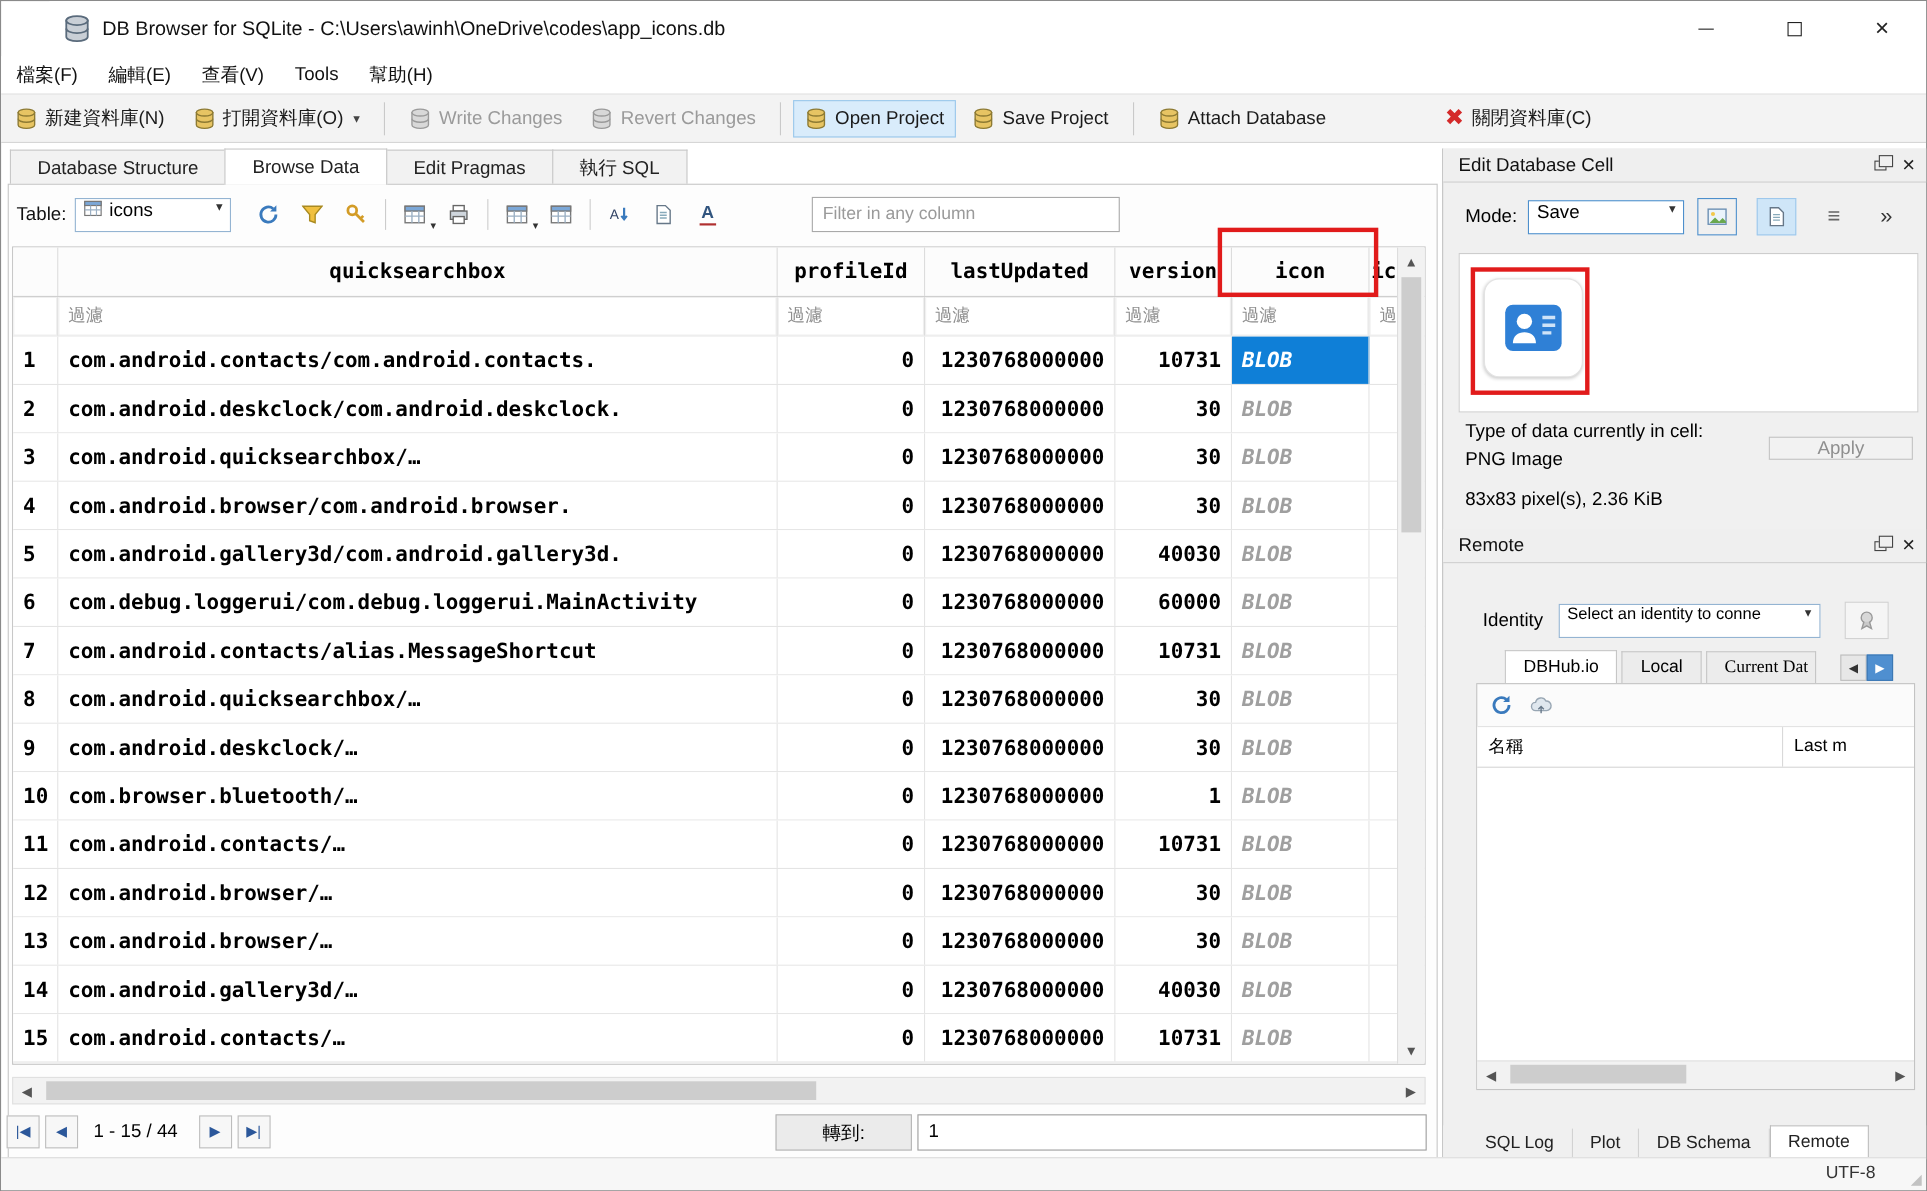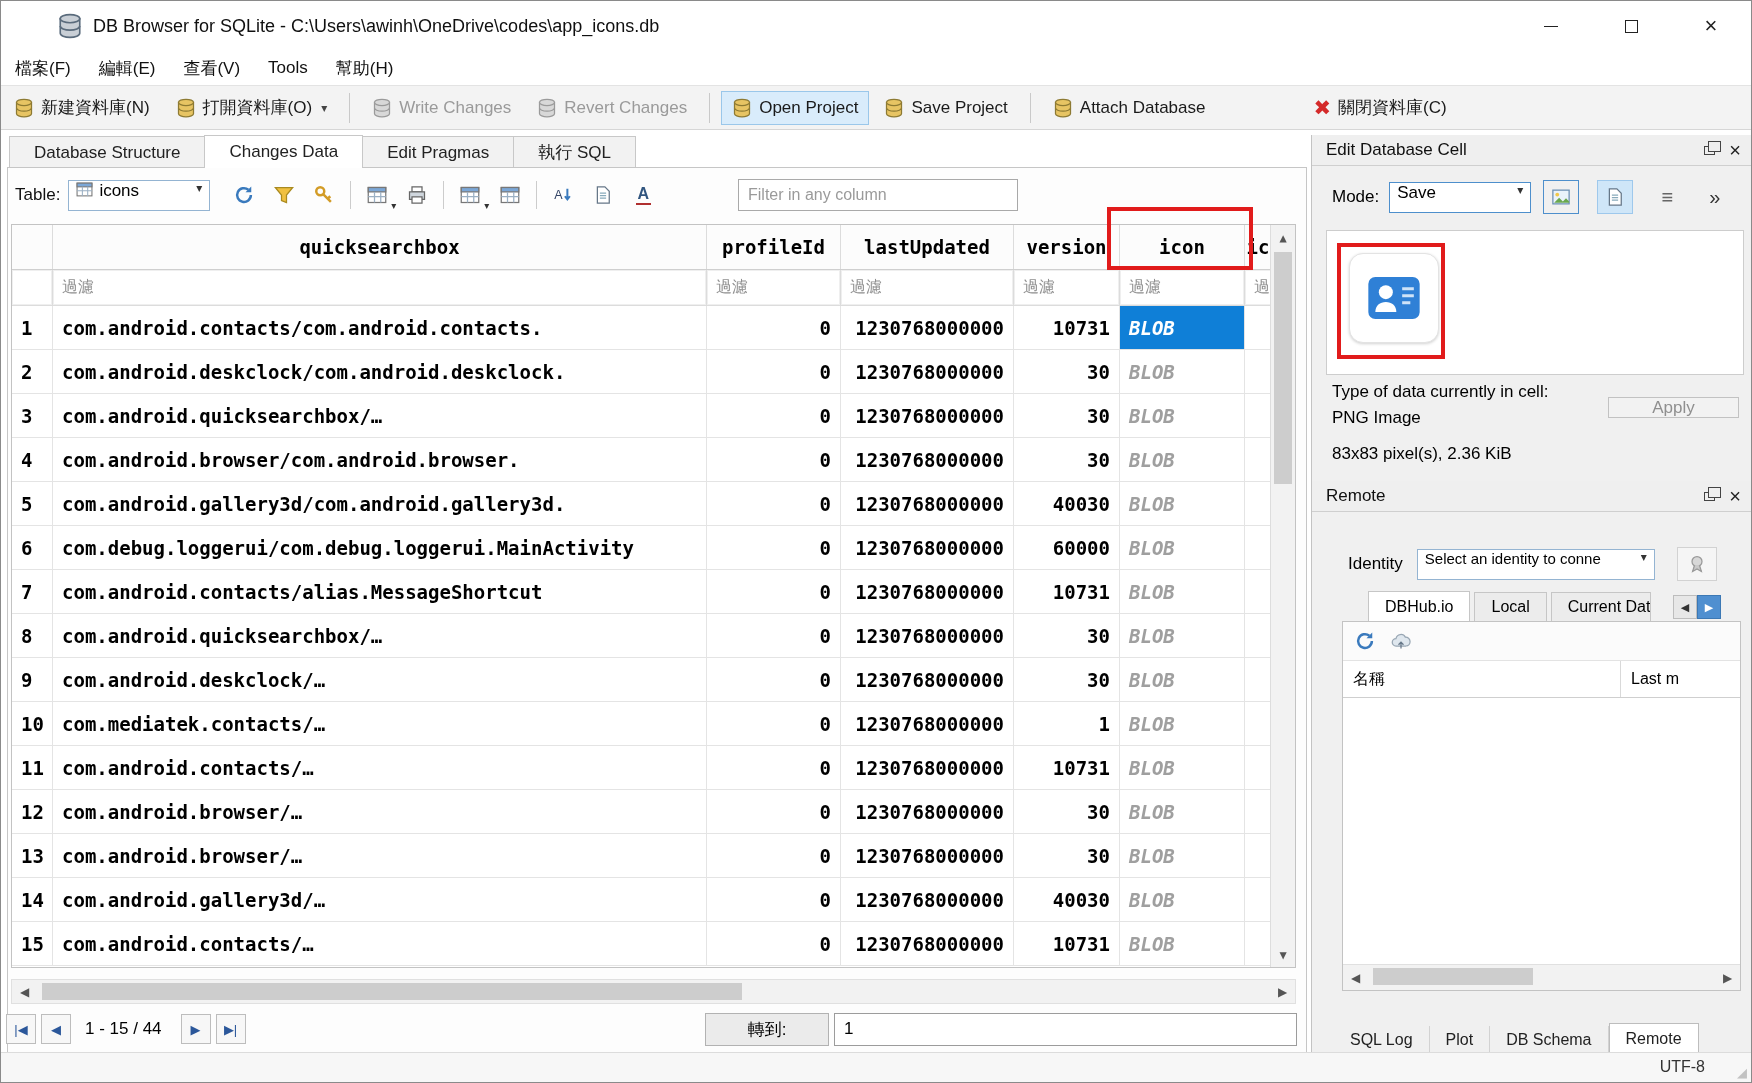--- a/index.html
+++ b/index.html
@@ -120,21 +120,21 @@
 
   .ph-remote { top:346px; }
   .identity-row { position:absolute; top:412px; left:0; right:0; height:34px; display:flex; align-items:center; }
   .identity-label { margin-left:36px; }
   .identity-combo { width:238px; margin-left:14px; font-size:15px; }
   .cert-btn { width:40px; height:34px; margin-left:22px; display:flex; align-items:center; justify-content:center; border:1px solid #d2d2d2; background:#f5f5f5; }
 
   .remote-tabs { position:absolute; top:456px; left:30px; right:12px; height:30px; display:flex; align-items:flex-end; font-size:16px; }
   .rtab { height:29px; display:flex; align-items:center; padding:0 16px; background:#ececec; border:1px solid #c6c6c6; border-bottom:none; margin-right:4px; white-space:nowrap; overflow:hidden; }
   .rtab.active { background:#fff; height:30px; }
-  .rtab.clipped { max-width:100px; }
+  .rtab.clipped { max-width:100px;font-family:Liberation Serif, serif; }
   .tab-arrows { position:absolute; right:20px; bottom:2px; display:flex; }
   .tarrow { width:24px; height:24px; display:flex; align-items:center; justify-content:center; font-size:11px; background:#e7e7e7; border:1px solid #bdbdbd; color:#333; }
   .tarrow.on { background:#4f8fd0; color:#fff; border-color:#3c78b4; }
 
   .remote-content { position:absolute; top:486px; left:30px; right:12px; height:370px; border:1px solid #c3c3c3; background:#fbfbfb; }
   .remote-mini { height:38px; display:flex; align-items:center; gap:16px; padding-left:12px; }
   .remote-list-header { height:38px; display:flex; background:#fff; border-top:1px solid #e3e3e3; border-bottom:1px solid #cfcfcf; font-size:16px; }
   .rl-name { width:278px; border-right:1px solid #d9d9d9; display:flex; align-items:center; padding-left:10px; }
   .rl-last { flex:1; display:flex; align-items:center; padding-left:10px; overflow:hidden; white-space:nowrap; }
   .remote-list-body { position:absolute; top:76px; bottom:26px; left:0; right:0; background:#fff; }
@@ -286,21 +286,21 @@
       <span>Attach Database</span>
     </div>
     <div class="tb-btn" style="margin-left:84px">
       <span class="red-x-glyph">✖</span>
       <span>關閉資料庫(C)</span>
     </div>
   </div>
 
   <div class="tabbar">
     <div class="tab" style="margin-left:8px">Database Structure</div>
-    <div class="tab active">Changes Data</div>
+    <div class="tab active">Browse Data</div>
     <div class="tab">Edit Pragmas</div>
     <div class="tab">執行 SQL</div>
   </div>
 
   <div class="tab-frame"></div>
 
   <div class="browse-toolbar">
     <span class="bt-label">Table:</span>
     <div class="combo table-combo">
       <svg class="i" style="width:17px;height:17px" viewBox="0 0 16 16">
@@ -461,21 +461,21 @@
     <div class="cell col-num">9</div>
     <div class="cell col-name">com.android.deskclock/…</div>
     <div class="cell col-pid num-r">0</div>
     <div class="cell col-upd num-r">1230768000000</div>
     <div class="cell col-ver num-r">30</div>
     <div class="cell col-icon blob">BLOB</div>
     <div class="cell col-extra"></div>
   </div>
         <div class="grid-row">
     <div class="cell col-num">10</div>
-    <div class="cell col-name">com.mediatek.contacts/…</div>
+    <div class="cell col-name">com.browser.bluetooth/…</div>
     <div class="cell col-pid num-r">0</div>
     <div class="cell col-upd num-r">1230768000000</div>
     <div class="cell col-ver num-r">1</div>
     <div class="cell col-icon blob">BLOB</div>
     <div class="cell col-extra"></div>
   </div>
         <div class="grid-row">
     <div class="cell col-num">11</div>
     <div class="cell col-name">com.android.contacts/…</div>
     <div class="cell col-pid num-r">0</div>

